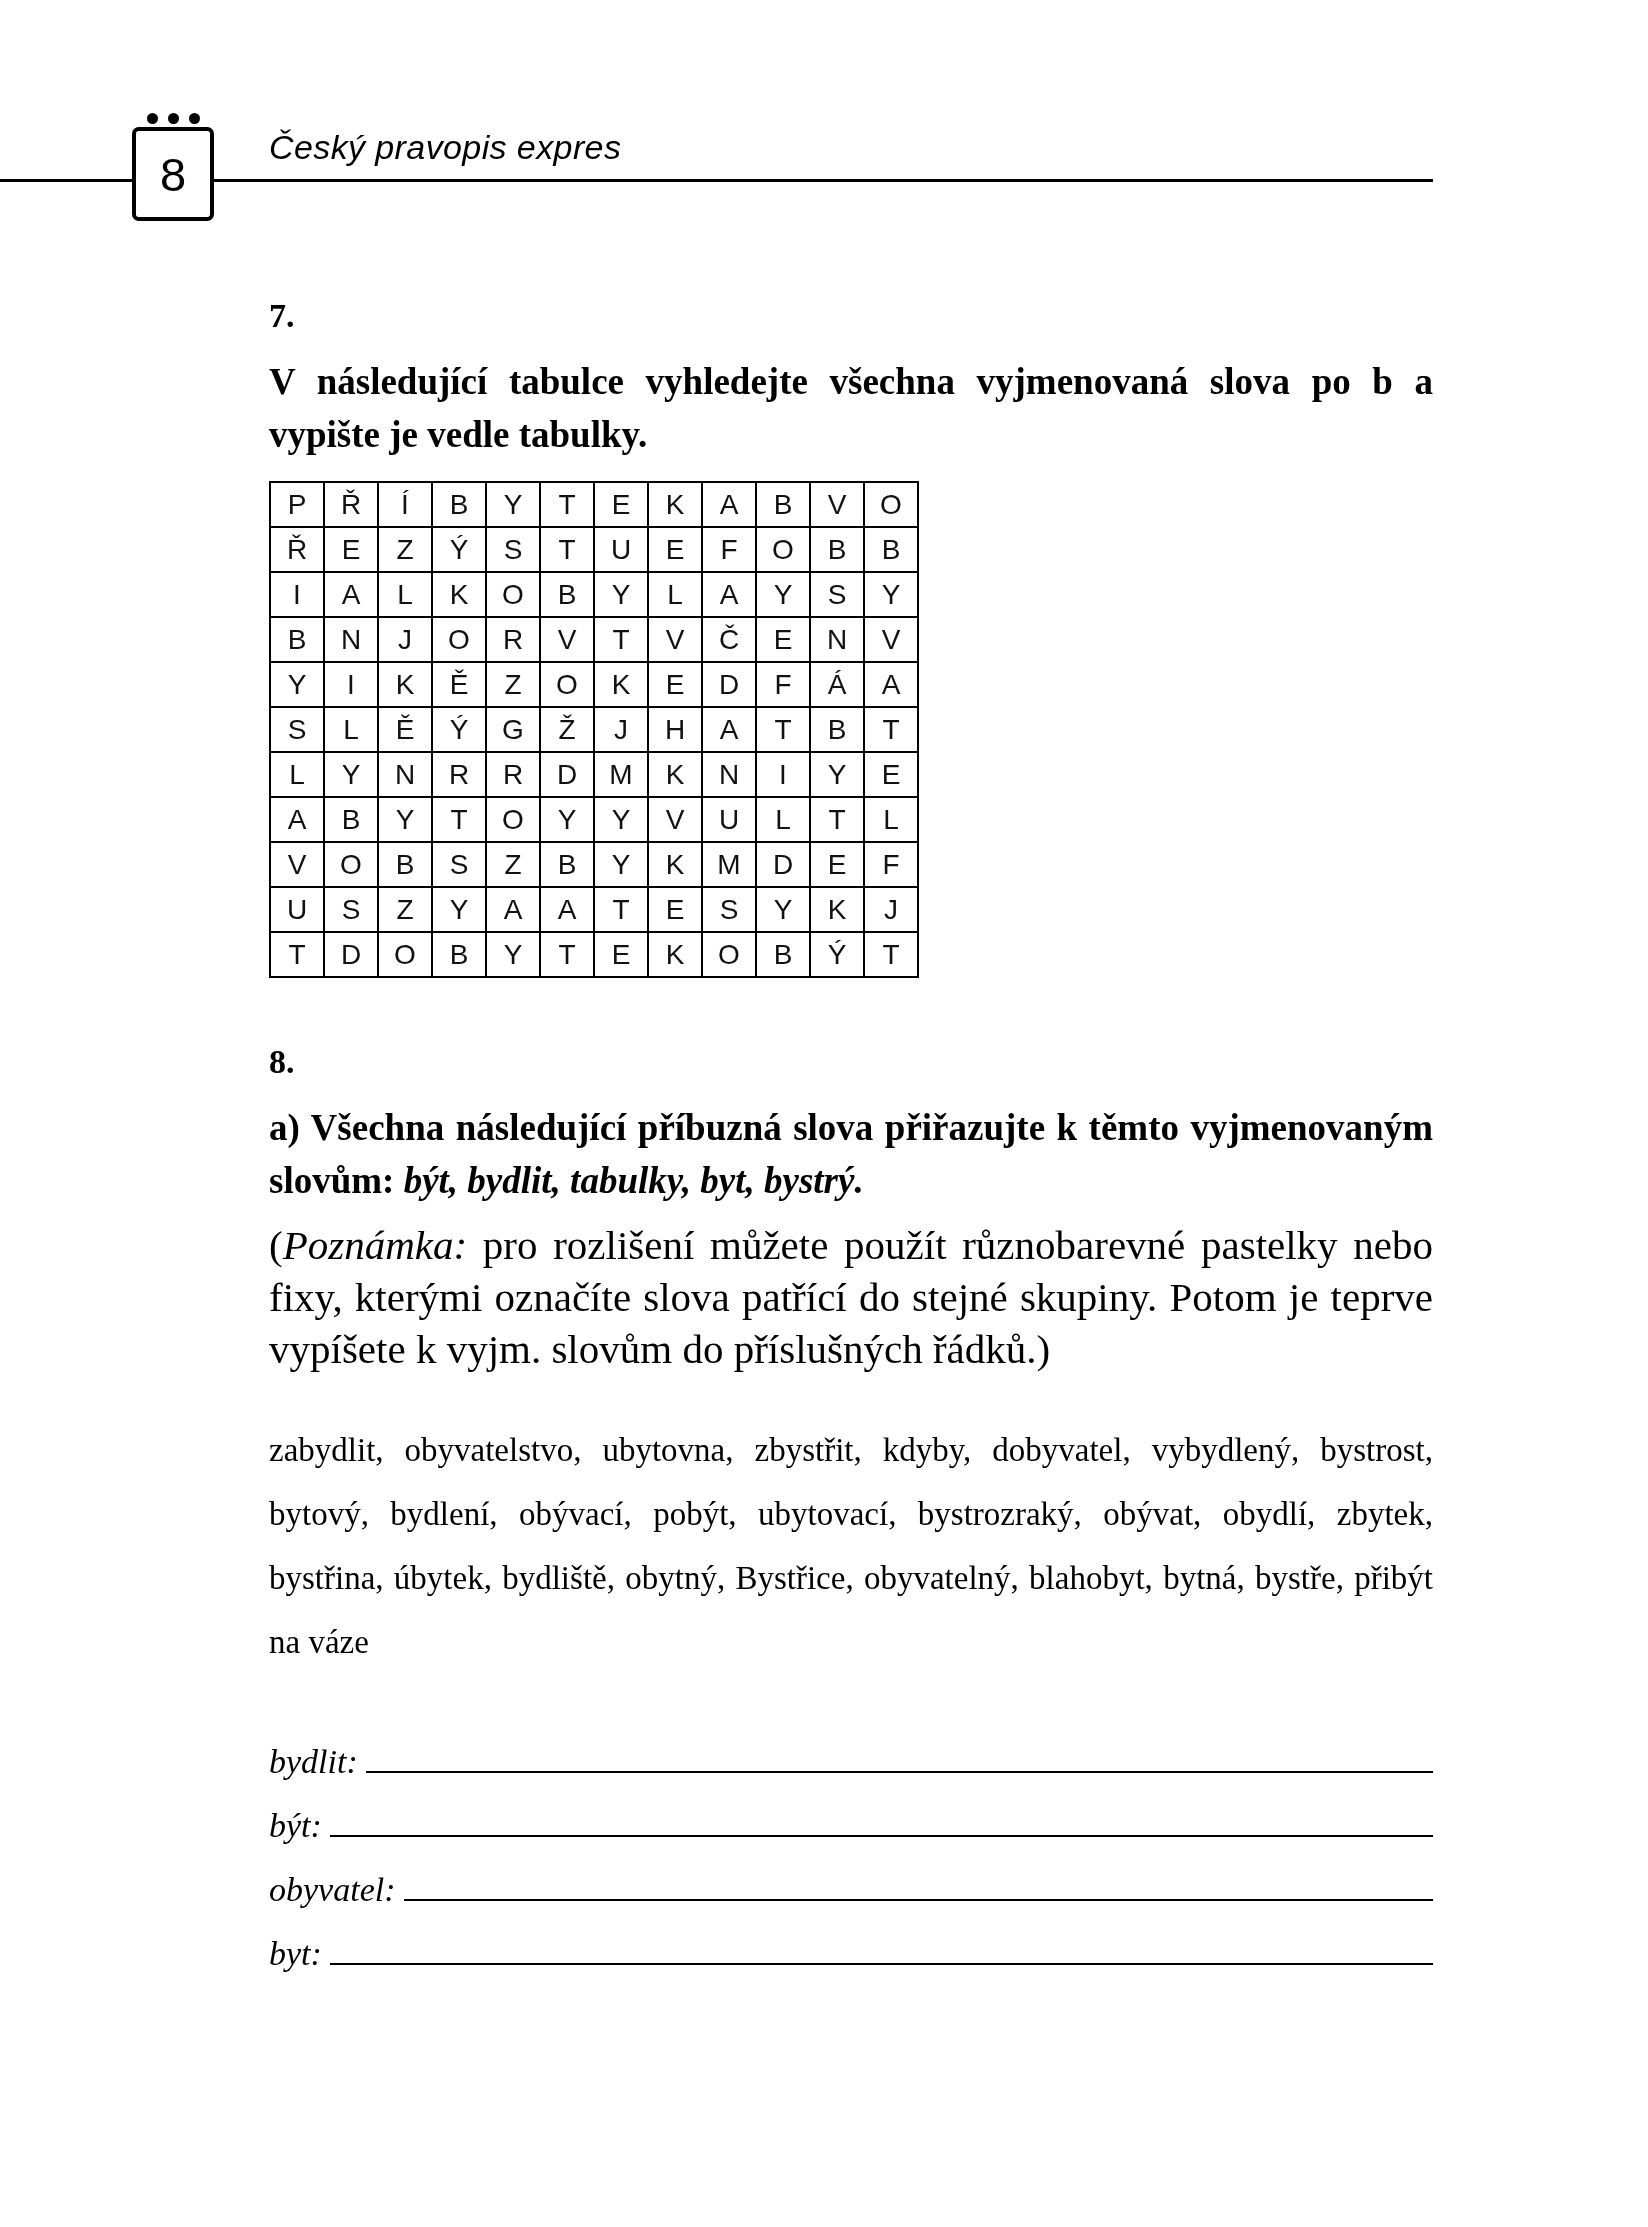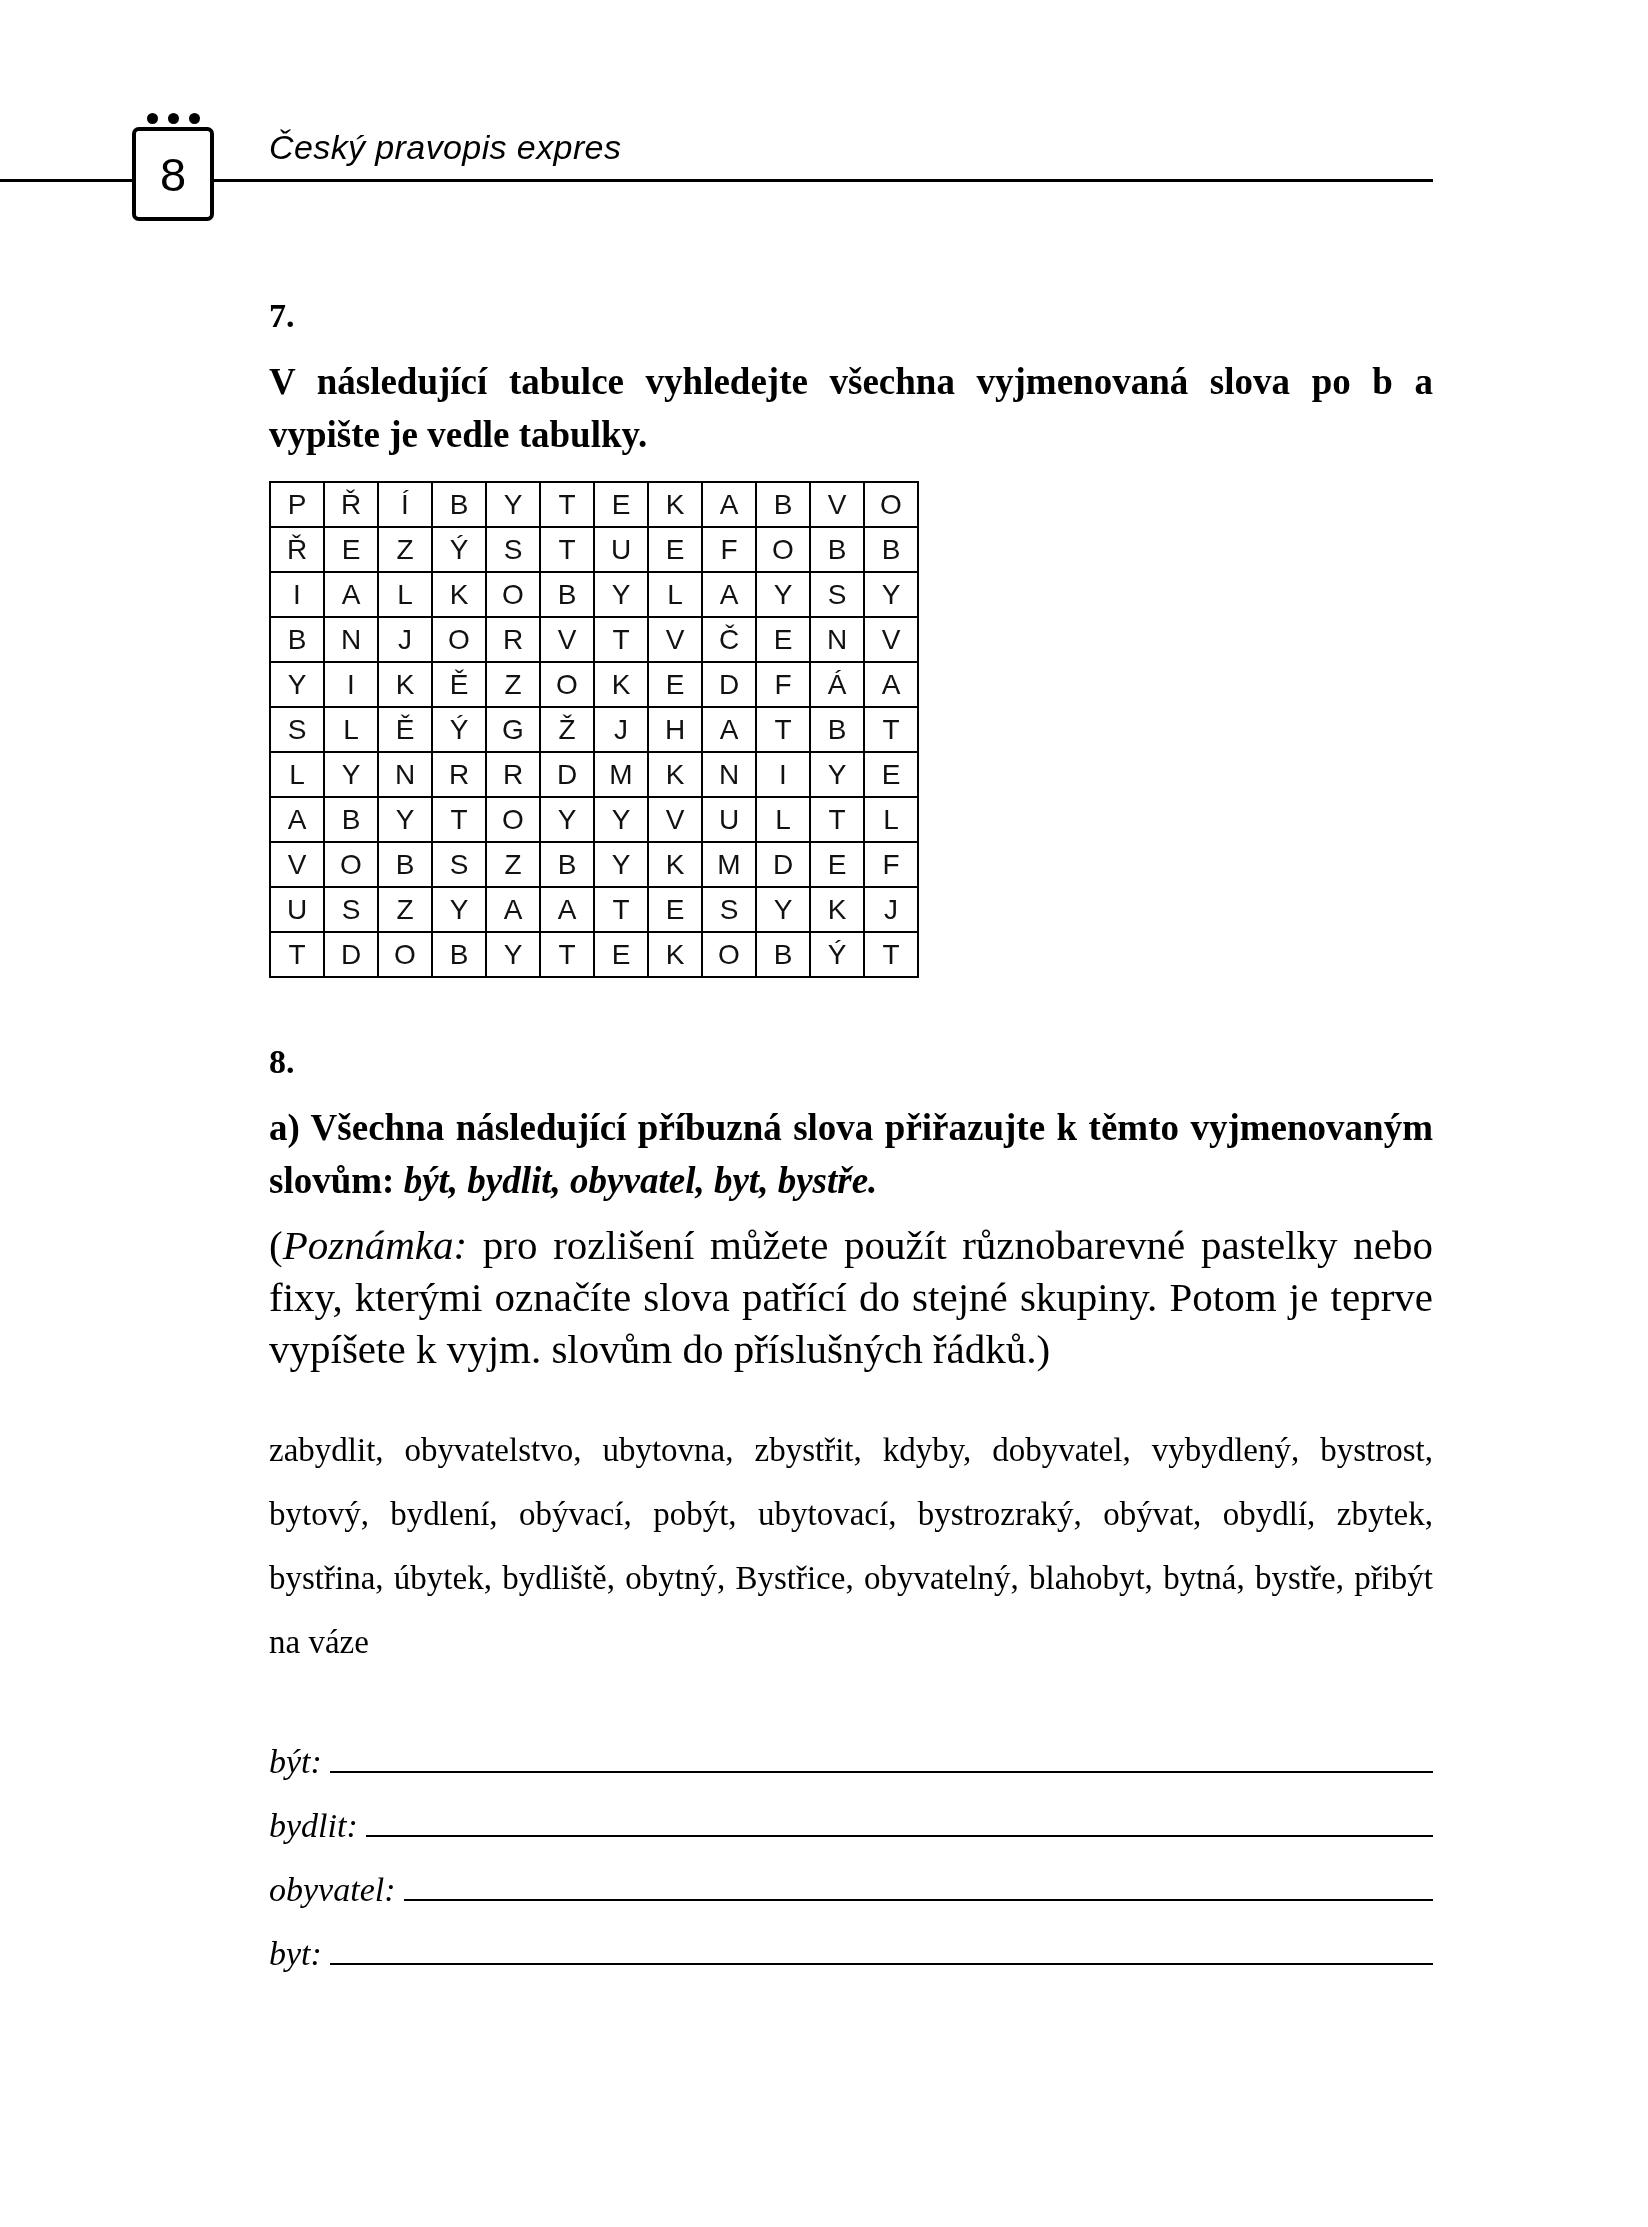--- a/index.html
+++ b/index.html
@@ -319,34 +319,34 @@
             <td>B</td>
             <td>Ý</td>
             <td>T</td>
           </tr>
         </tbody>
     </table>
 
     <p class="ex-num second">8.</p>
 
     <p class="instr"><span>a) Všechna následující příbuzná slova přiřazujte k těmto vyjmenovaným slovům:</span>
-      <span class="bold-italic">být, bydlit, obyvatel, byt, bystře.</span></p>
+      <span class="bold-italic">být, bydlit, tabulky, byt, bystrý.</span></p>
 
     <p class="note"><span>(</span><span class="italic">Poznámka:</span>
       <span>pro rozlišení můžete použít různobarevné pastelky nebo fixy, kterými označíte slova patřící do stejné skupiny. Potom je teprve vypíšete k vyjm. slovům do příslušných řádků.)</span></p>
 
     <p class="word-list">zabydlit, obyvatelstvo, ubytovna, zbystřit, kdyby, dobyvatel, vybydlený, bystrost, bytový, bydlení, obývací, pobýt, ubytovací, bystrozraký, obývat, obydlí, zbytek, bystřina, úbytek, bydliště, obytný, Bystřice, obyvatelný, blahobyt, bytná, bystře, přibýt na váze</p>
 
     <div class="answers">
         <div class="ans-row">
-          <span class="ans-label">být:</span>
+          <span class="ans-label">bydlit:</span>
           <div class="ans-line"></div>
         </div>
         <div class="ans-row">
-          <span class="ans-label">bydlit:</span>
+          <span class="ans-label">být:</span>
           <div class="ans-line"></div>
         </div>
         <div class="ans-row">
           <span class="ans-label">obyvatel:</span>
           <div class="ans-line"></div>
         </div>
         <div class="ans-row">
           <span class="ans-label">byt:</span>
           <div class="ans-line"></div>
         </div>

